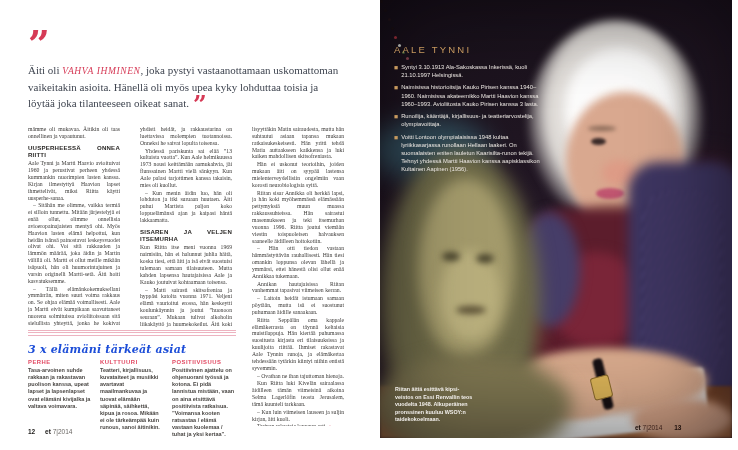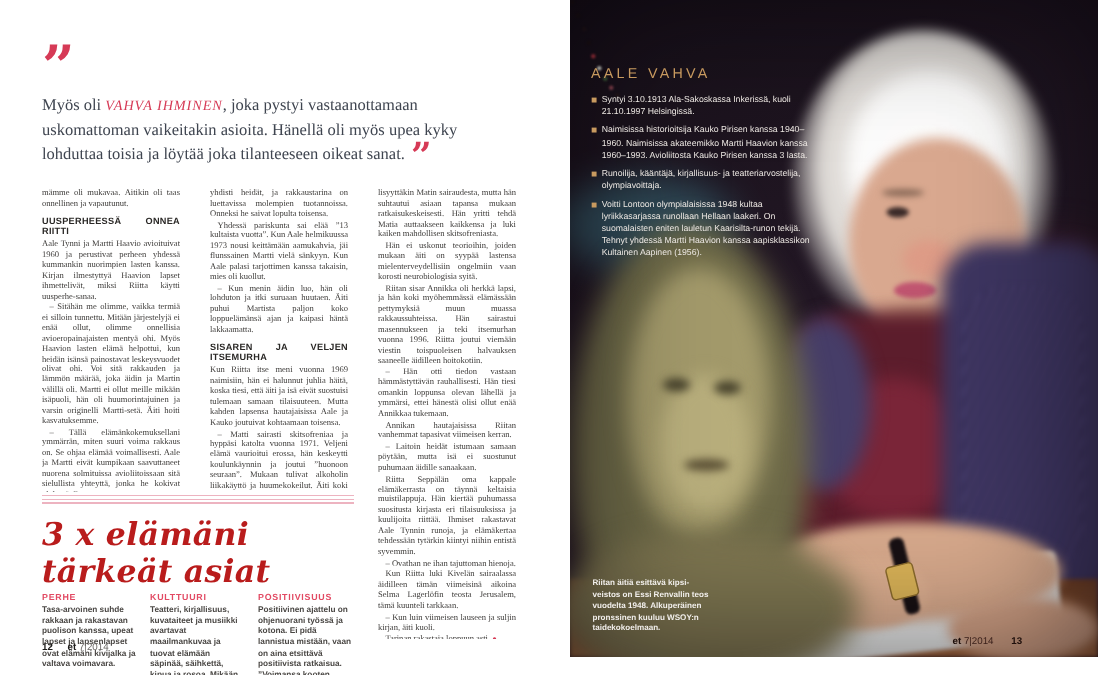--- a/index.html
+++ b/index.html
@@ -19,21 +19,21 @@
   .col.tall{height:300px;}
   .col p{margin:0 0 1px 0;}
   .col p.ind{text-indent:5px;}
   .subhead{margin:4px 0 2px 0;font-family:"Liberation Sans", sans-serif;
            font-size:6.1px;letter-spacing:.2px;color:#2a2826;}
   .endmark{color:#d63a56;font-size:5px;}
   
   .three-box{position:absolute;left:28px;top:330px;width:208px;}
   .stripe{height:7px;background:repeating-linear-gradient(to bottom,#edb3c0 0 1px,#ffffff 1px 2.4px);}
   .box-title{margin:6px 0 3px 0;font-family:"DejaVu Serif", serif;font-style:italic;font-weight:bold;
-             font-size:21px;letter-spacing:.2px;color:#b91c1c;}
+             font-size:11px;letter-spacing:.2px;color:#1d4ed8;}
   .box-cols{display:flex;gap:9px;margin-bottom:7px;}
   .box-col{width:63px;}
   .box-head{margin:0 0 2px 0;font-family:"Liberation Sans", sans-serif;font-size:5.9px;
             letter-spacing:.5px;color:#e24a63;}
   .box-text{margin:0;font-family:"Liberation Sans", sans-serif;font-weight:bold;
             font-size:5.5px;line-height:1.3;color:#4a4744;}
   .footer{position:absolute;font-family:"Liberation Sans", sans-serif;font-size:6.5px;color:#6b6865;}
   .footer b{color:#1c1a18;}
   .footer .pgnum{font-weight:bold;color:#1c1a18;margin:0 8px 0 0;}
   .footer.fl{left:28px;top:428px;}
@@ -99,21 +99,21 @@
 </style>
 </head>
 <body>
 
 <div class="spread">
 
   <section class="page-left">
 
     <div class="quote-block">
       <div class="qmark open">”</div>
-      <p class="quote-text"><span>Myös oli </span><span class="hl">VAHVA IHMINEN</span><span>, joka pystyi vastaanottamaan uskomattoman vaikeitakin asioita. Hänellä oli myös upea kyky lohduttaa toisia ja löytää joka tilanteeseen oikeat sanat.</span><span class="qmark close">”</span></p>
+      <p class="quote-text"><span>Äiti oli </span><span class="hl">VAHVA IHMINEN</span><span>, joka pystyi vastaanottamaan uskomattoman vaikeitakin asioita. Hänellä oli myös upea kyky lohduttaa toisia ja löytää joka tilanteeseen oikeat sanat.</span><span class="qmark close">”</span></p>
     </div>
 
     <div class="cols">
       <div class="col short">
         <p>mämme oli mukavaa. Äitikin oli taas onnellinen ja vapautunut.</p>
         <h4 class="subhead">UUSPERHEESSÄ ONNEA RIITTI</h4>
         <p>Aale Tynni ja Martti Haavio avioituivat 1960 ja perustivat perheen yhdessä kummankin nuorimpien lasten kanssa. Kirjan ilmestyttyä Haavion lapset ihmettelivät, miksi Riitta käytti uusperhe-sanaa.</p>
         <p class="ind">– Sitähän me olimme, vaikka termiä ei silloin tunnettu. Mitään järjestelyjä ei enää ollut, olimme onnellisia avioeropainajaisten mentyä ohi. Myös Haavion lasten elämä helpottui, kun heidän isänsä painostavat leskeysvuodet olivat ohi. Voi sitä rakkauden ja lämmön määrää, joka äidin ja Martin välillä oli. Martti ei ollut meille mikään isäpuoli, hän oli huumorintajuinen ja varsin originelli Martti-setä. Äiti hoiti kasvatuksemme.</p>
         <p class="ind">– Tällä elämänkokemuksellani ymmärrän, miten suuri voima rakkaus on. Se ohjaa elämää voimallisesti. Aale ja Martti eivät kumpikaan saavuttaneet nuorena solmituissa avioliitoissaan sitä sielullista yhteyttä, jonka he kokivat yhdessä. Runous</p>
       </div>
@@ -198,21 +198,21 @@
       <div class="blob bust-head"></div>
       <div class="blob bust-cheek"></div>
       <div class="blob bust-eye-l"></div>
       <div class="blob bust-eye-r"></div>
       <div class="blob bust-mouth"></div>
       <div class="blob bust-base"></div>
 
       <div class="vignette"></div>
 
       <div class="sidebar">
-        <h3 class="bio-title">AALE VAHVA</h3>
+        <h3 class="bio-title">AALE TYNNI</h3>
         <ul>
           <li>
               <span class="bullet">◼</span>
               <span>Syntyi 3.10.1913 Ala-Sakoskassa Inkerissä, kuoli 21.10.1997 Helsingissä.</span>
             </li>
           <li>
               <span class="bullet">◼</span>
               <span>Naimisissa historioitsija Kauko Pirisen kanssa 1940–1960. Naimisissa akateemikko Martti Haavion kanssa 1960–1993. Avioliitosta Kauko Pirisen kanssa 3 lasta.</span>
             </li>
           <li>

